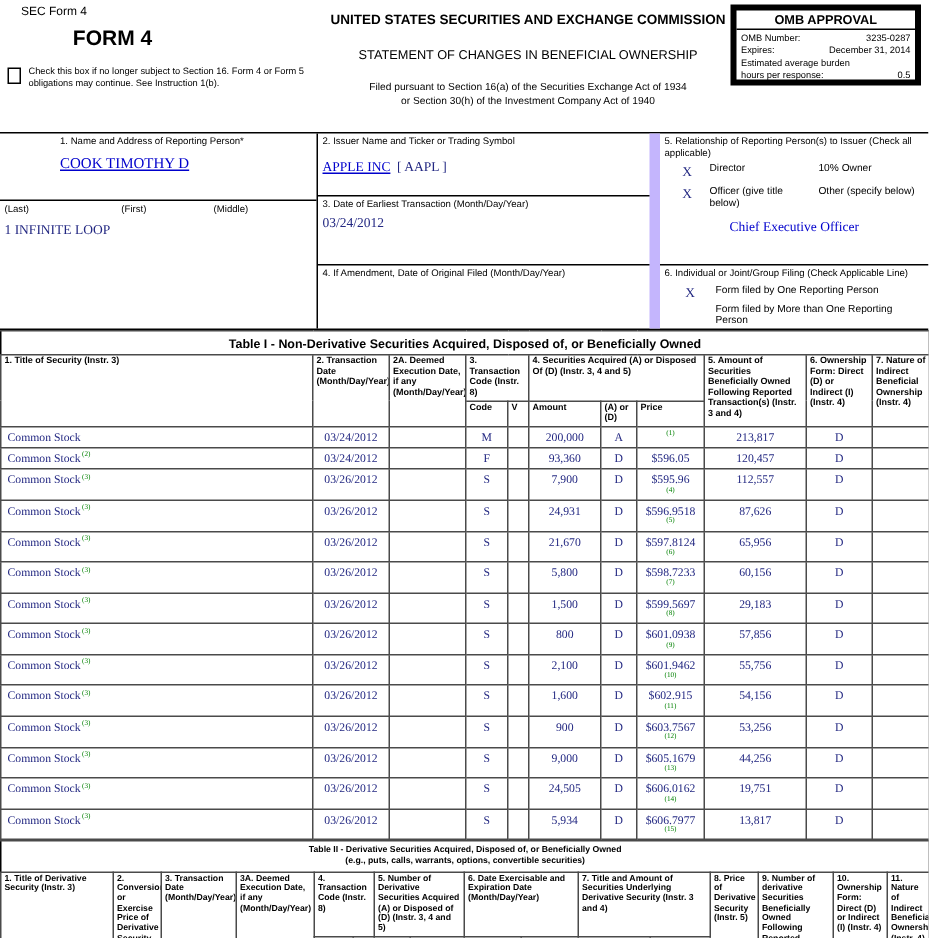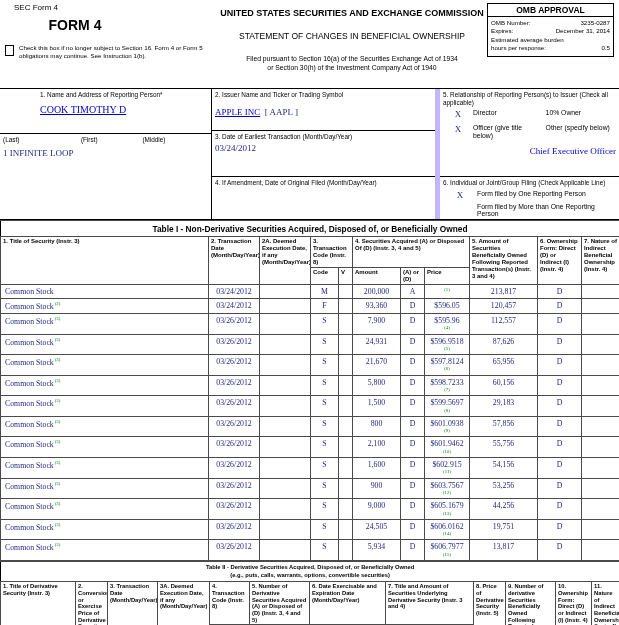--- a/index.html
+++ b/index.html
@@ -13,46 +13,46 @@
   .sec-form-label { font-size:8px; padding-left:9px; }
   .form4 { font-size:14px; font-weight:bold; width:140px; text-align:center; margin-top:5px; }
   .checkrow { display:flex; gap:5px; margin-top:11px; width:198px; }
   .cb { width:9px; height:11px; border:1px solid #000; flex:none; margin-top:1px; background:#fff; }
   .cbtext { font-size:6.2px; line-height:1.3; }
   .th-center { flex:1; text-align:center; padding-top:5px; }
   .agency { font-size:9px; font-weight:bold; }
   .loc { font-size:7.5px; margin-top:1px; }
   .doctitle { font-size:8.5px; font-weight:normal; margin-top:13px; }
   .pursuant { font-size:6.8px; margin-top:13px; line-height:1.35; }
-  .omb { width:127px; height:54px; border:1px solid #000000; align-self:flex-start; }
+  .omb { width:127px; height:54px; border:4px solid #000000; align-self:flex-start; }
   .omb-title { font-size:8.5px; font-weight:bold; text-align:center; border-bottom:1px solid #000; padding:1px 0; }
   .omb-row { display:flex; justify-content:space-between; font-size:6.2px; padding:0 3px; margin-top:1.5px; }
 
   
   .grid3 { display:flex; border-top:1px solid #000; border-bottom:1px solid #000; }
   .gcol { display:flex; flex-direction:column; }
   .gcol1 { width:212px; border-right:1px solid #000; }
-  .gcol2 { width:228px; border-right:5px solid #c4b5fd; }
+  .gcol2 { width:228px; border-right:7px solid #c4b5fd; }
   .gcol3 { width:179px; }
   .gbox { border-bottom:1px solid #000; overflow:hidden; padding:2px 3px; }
   .gbox:last-child { border-bottom:none; }
   .lbl { font-size:6.4px; line-height:1.2; }
   .val { font-family:"Liberation Serif", serif; color:var(--value-navy,#232882); font-size:9px; }
   .linkv { color:var(--link-blue,#0000cc); text-decoration:underline; cursor:pointer; }
   .name-big { font-size:10px; display:inline-block; margin-top:3px; }
   .addr3 { display:grid; grid-template-columns:38% 30% 32%; }
   .addr3 .lbl, .addr3 .val { display:block; }
   .mt2 { margin-top:2px; } .mt4 { margin-top:4px; }
   .b-h45 { height:45px;padding-left:40px; } .b-h43 { height:43px; } .b-h42 { height:42px; }
   .b-h46 { height:46px; } .b-h88 { height:88px; }
   .chkgrid { display:grid; grid-template-columns:57% 43%; margin-top:3px; }
   .chkitem { display:flex; font-size:6.8px; line-height:1.25; margin-bottom:3px; }
   .chkmark { width:30px; text-align:center; font-family:"Liberation Serif", serif; color:var(--value-navy,#232882); font-size:9px; flex:none; }
   .chkitem .t { flex:1; padding-right:2px; }
-  .ceo { text-align:right; font-family:"Liberation Serif", serif; color:var(--link-blue,#1a1aae); font-size:9px; margin-top:2px; }
+  .ceo { text-align:center; font-family:"Liberation Serif", serif; color:var(--link-blue,#1a1aae); font-size:9px; margin-top:2px; }
   .filerow { display:flex; font-size:6.8px; margin-top:3px; }
   .filerow .chkmark { width:34px; }
 
   
   table { border-collapse:collapse; table-layout:fixed; width:619px; }
   th, td { border:1px solid #4a4a4a; vertical-align:top; overflow:hidden; }
   th { font-size:6px; font-weight:bold; text-align:left; padding:1px 2px; line-height:1.15; background:#fff; }
   .t2 th { font-size:5.8px; }
   .ttitle { text-align:center; font-size:8.3px; padding:2.5px 0; line-height:1.25; border-left:1px solid #000; border-right:1px solid #000; }
   td { font-family:"Liberation Serif", serif; color:var(--value-navy,#232882); font-size:7.8px; text-align:center; padding:2px 1px; line-height:1.2; }

